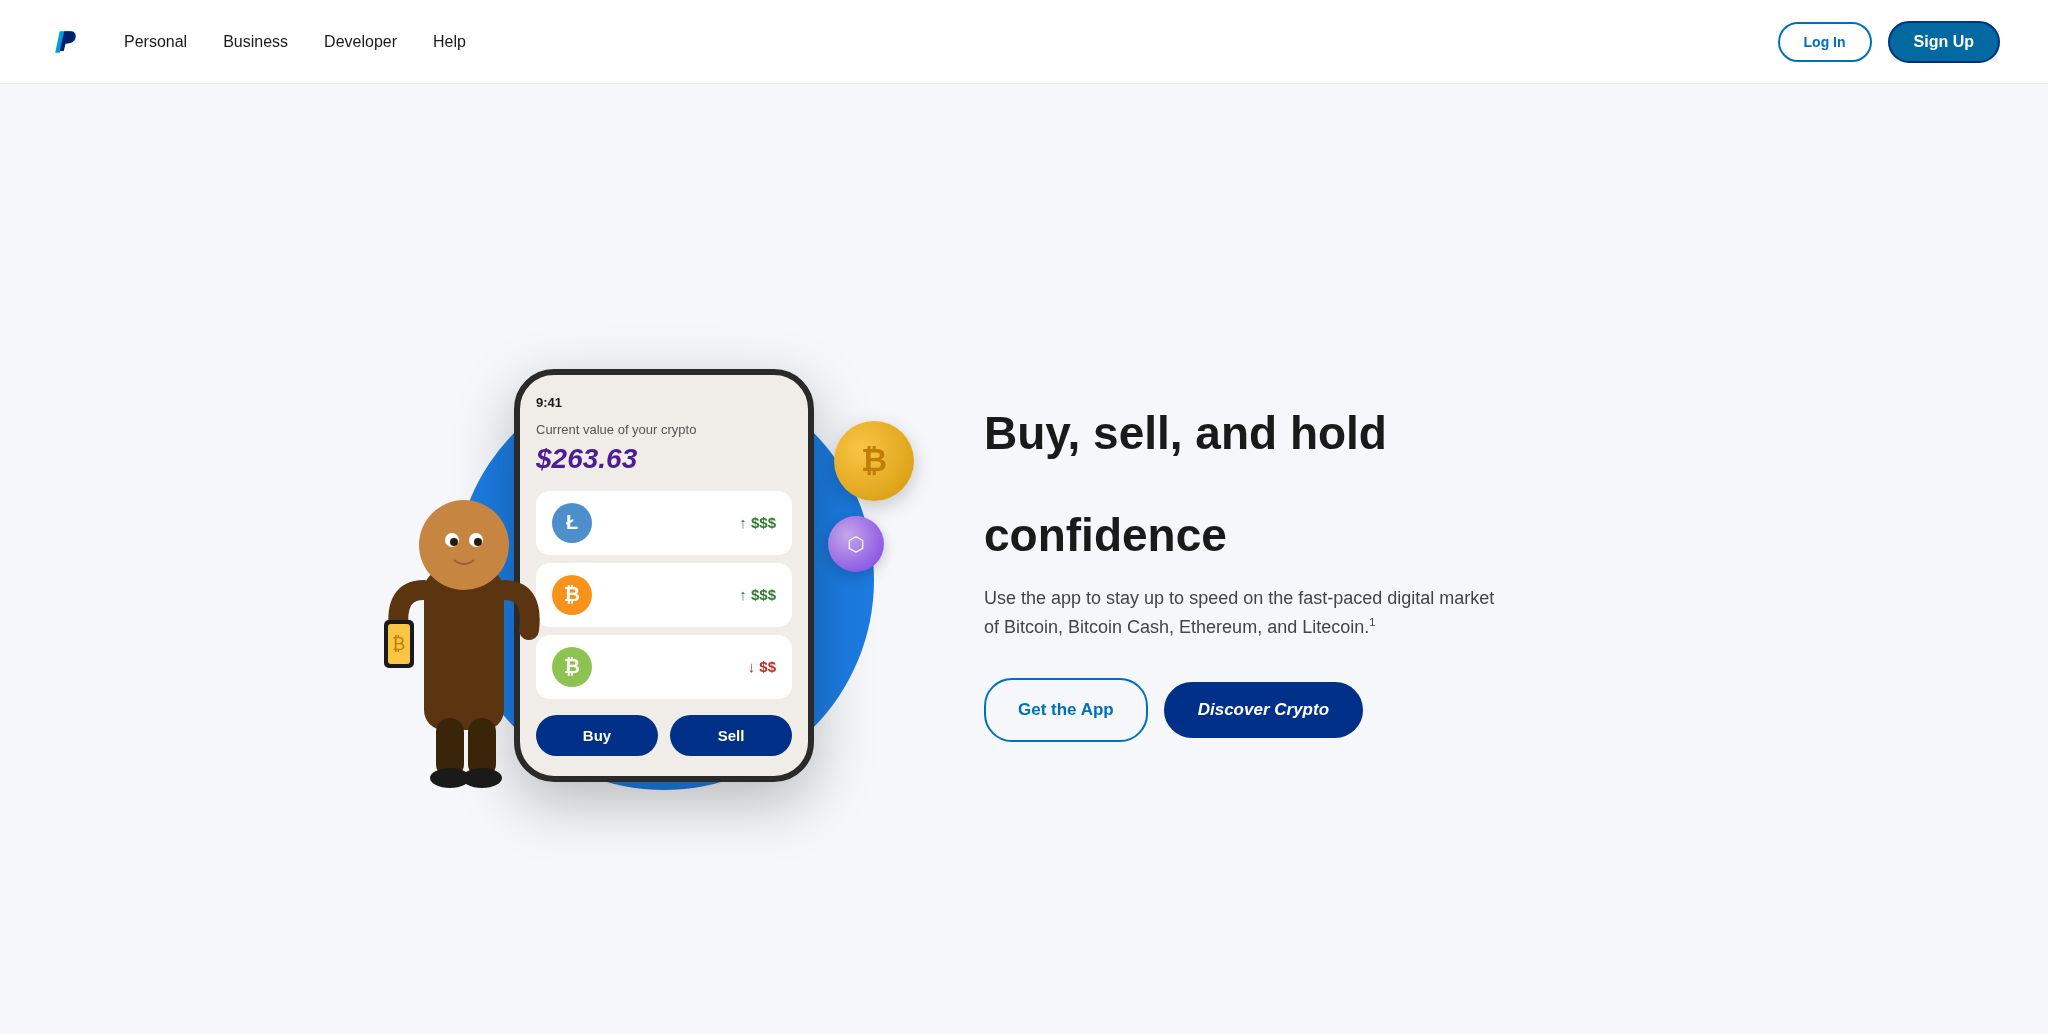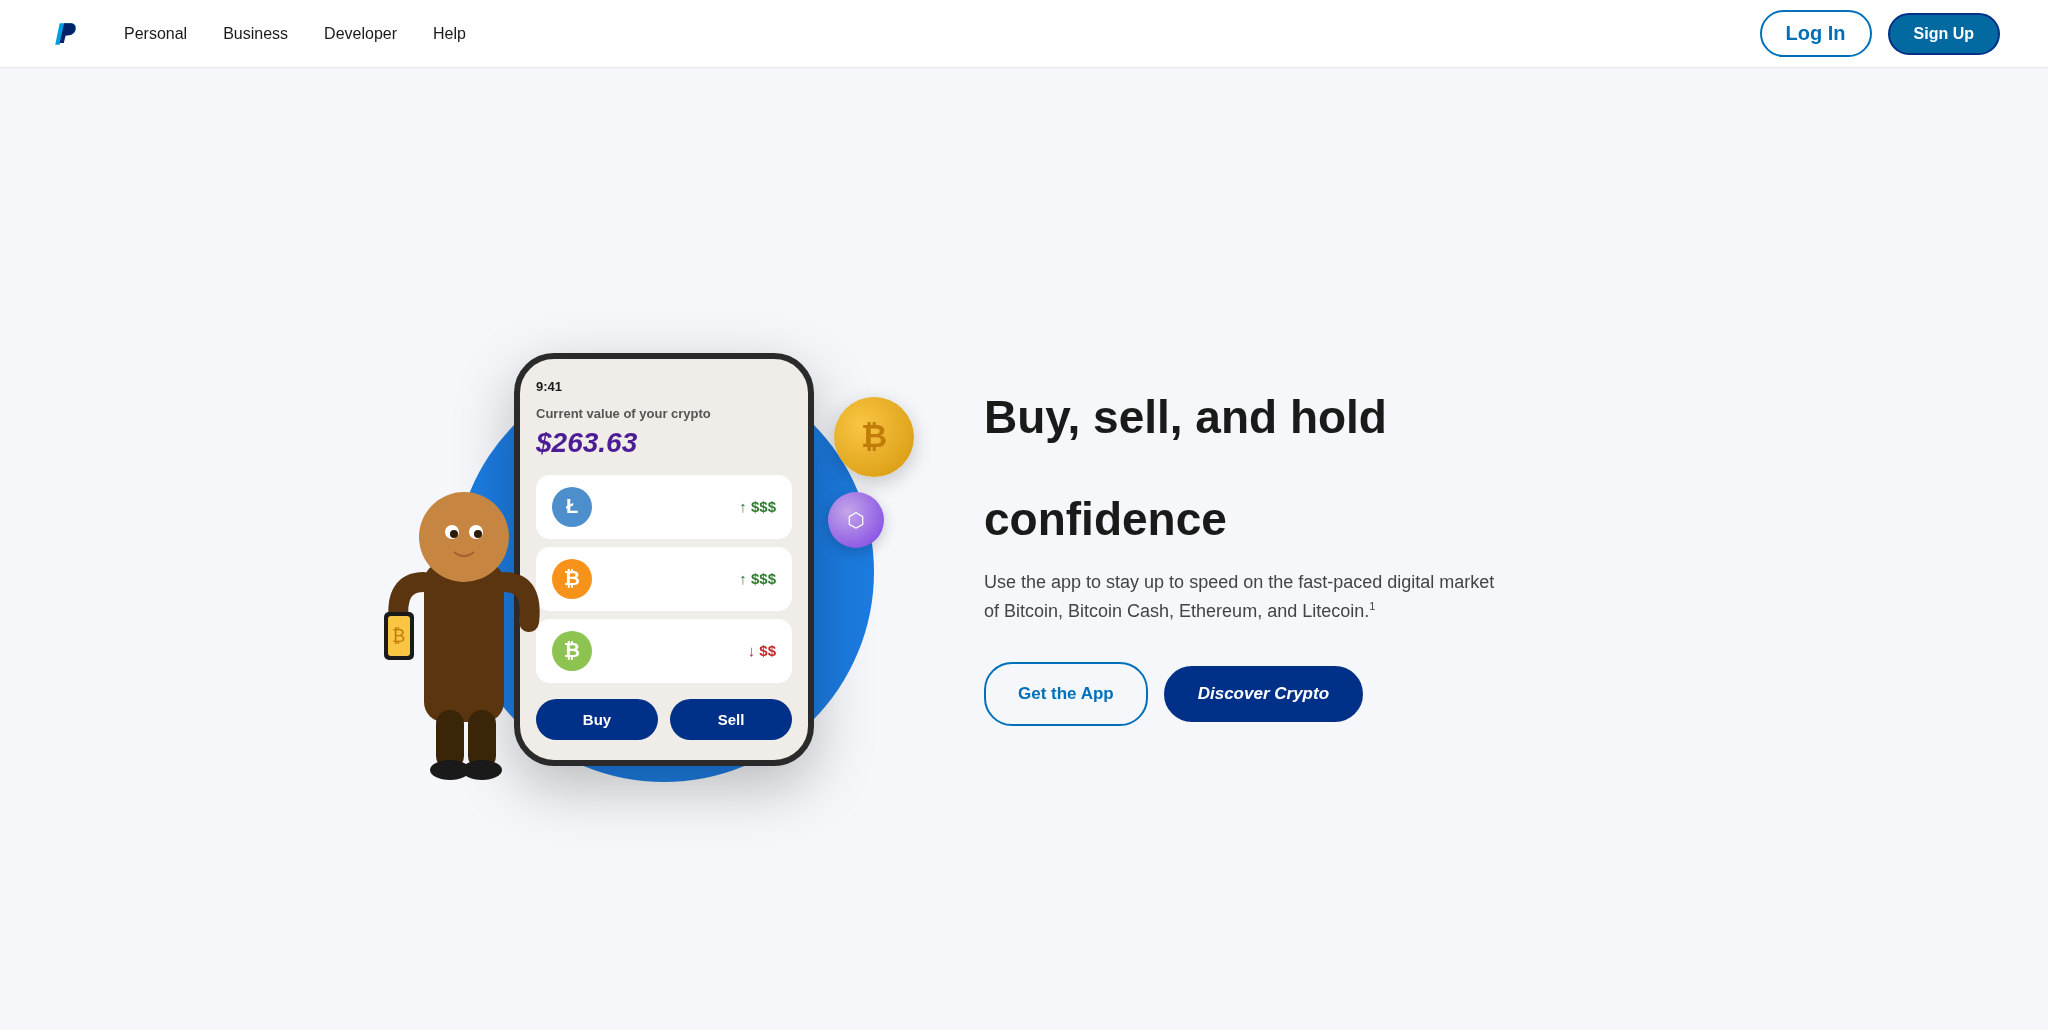--- a/index.html
+++ b/index.html
@@ -1,31 +1,31 @@
 <!DOCTYPE html>
 <html><head>
   <meta charset="utf-8">
   <style>
     * { box-sizing: border-box; margin: 0; padding: 0; }
     body { font-family: -apple-system, BlinkMacSystemFont, 'Segoe UI', Helvetica, Arial, sans-serif; background: #fff; overflow-x: hidden; }
 
     
     nav {
       display: flex; align-items: center; justify-content: space-between;
-      padding: 0 48px; height: 68px; border-bottom: 1px solid #e5e7eb;
+      padding: 0 48px; height: 84px; border-bottom: 1px solid #e5e7eb;
       background: #fff; position: relative; z-index: 10;
     }
     .nav-left { display: flex; align-items: center; gap: 40px; }
     .nav-logo { width: 36px; height: 36px; }
     .nav-links { display: flex; gap: 36px; }
     .nav-link { font-size: 16px; color: #1a1a1a; text-decoration: none; font-weight: 400; cursor: pointer; }
     .nav-right { display: flex; gap: 16px; align-items: center; }
     .btn-login {
       padding: 10px 24px; border: 2px solid #0070ba; border-radius: 24px;
-      background: transparent; color: #0070ba; font-size: 20px; font-weight: 600; cursor: pointer;
+      background: transparent; color: #0070ba; font-size: 14px; font-weight: 600; cursor: pointer;
     }
     .btn-signup {
       padding: 10px 24px; border: 2px solid #003087; border-radius: 24px;
       background: #0369a1; color: #fff; font-size: 16px; font-weight: 600; cursor: pointer;
     }
 
     
     .hero {
       display: flex; align-items: center; justify-content: center;
       padding: 60px 80px 40px 80px; gap: 80px; min-height: calc(100vh - 72px);
@@ -36,28 +36,28 @@
     
     .blue-circle {
       width: 420px; height: 420px; background: #1c7be0; border-radius: 50%;
       position: absolute; bottom: 0; left: 50%; transform: translateX(-50%);
       z-index: 0;
     }
 
     
     .phone {
       position: relative; z-index: 2;
-      width: 300px; margin: 16px auto;
+      width: 300px; margin: 8px auto;
       background: #f0ede8; border-radius: 40px;
       border: 6px solid #2a2a2a;
       padding: 20px 16px 20px 16px;
       box-shadow: 0 20px 60px rgba(0,0,0,0.25);
     }
     .phone-time { font-size: 13px; font-weight: 600; color: #1a1a1a; margin-bottom: 12px; }
-    .phone-label { font-size: 13px; color: #555; margin-bottom: 6px; font-weight: bold; }
+    .phone-label { font-size: 13px; color: #555; margin-bottom: 6px; }
     .phone-value { font-size: 28px; font-weight: 700; color: #4c1d95; margin-bottom: 16px; font-style: italic; }
     .crypto-list { display: flex; flex-direction: column; gap: 8px; margin-bottom: 16px; }
     .crypto-row {
       background: #fff; border-radius: 14px; padding: 12px 16px;
       display: flex; align-items: center; gap: 12px;
     }
     .crypto-icon {
       width: 40px; height: 40px; border-radius: 50%;
       display: flex; align-items: center; justify-content: center;
       font-size: 20px; font-weight: 900; color: #fff; flex-shrink: 0;

